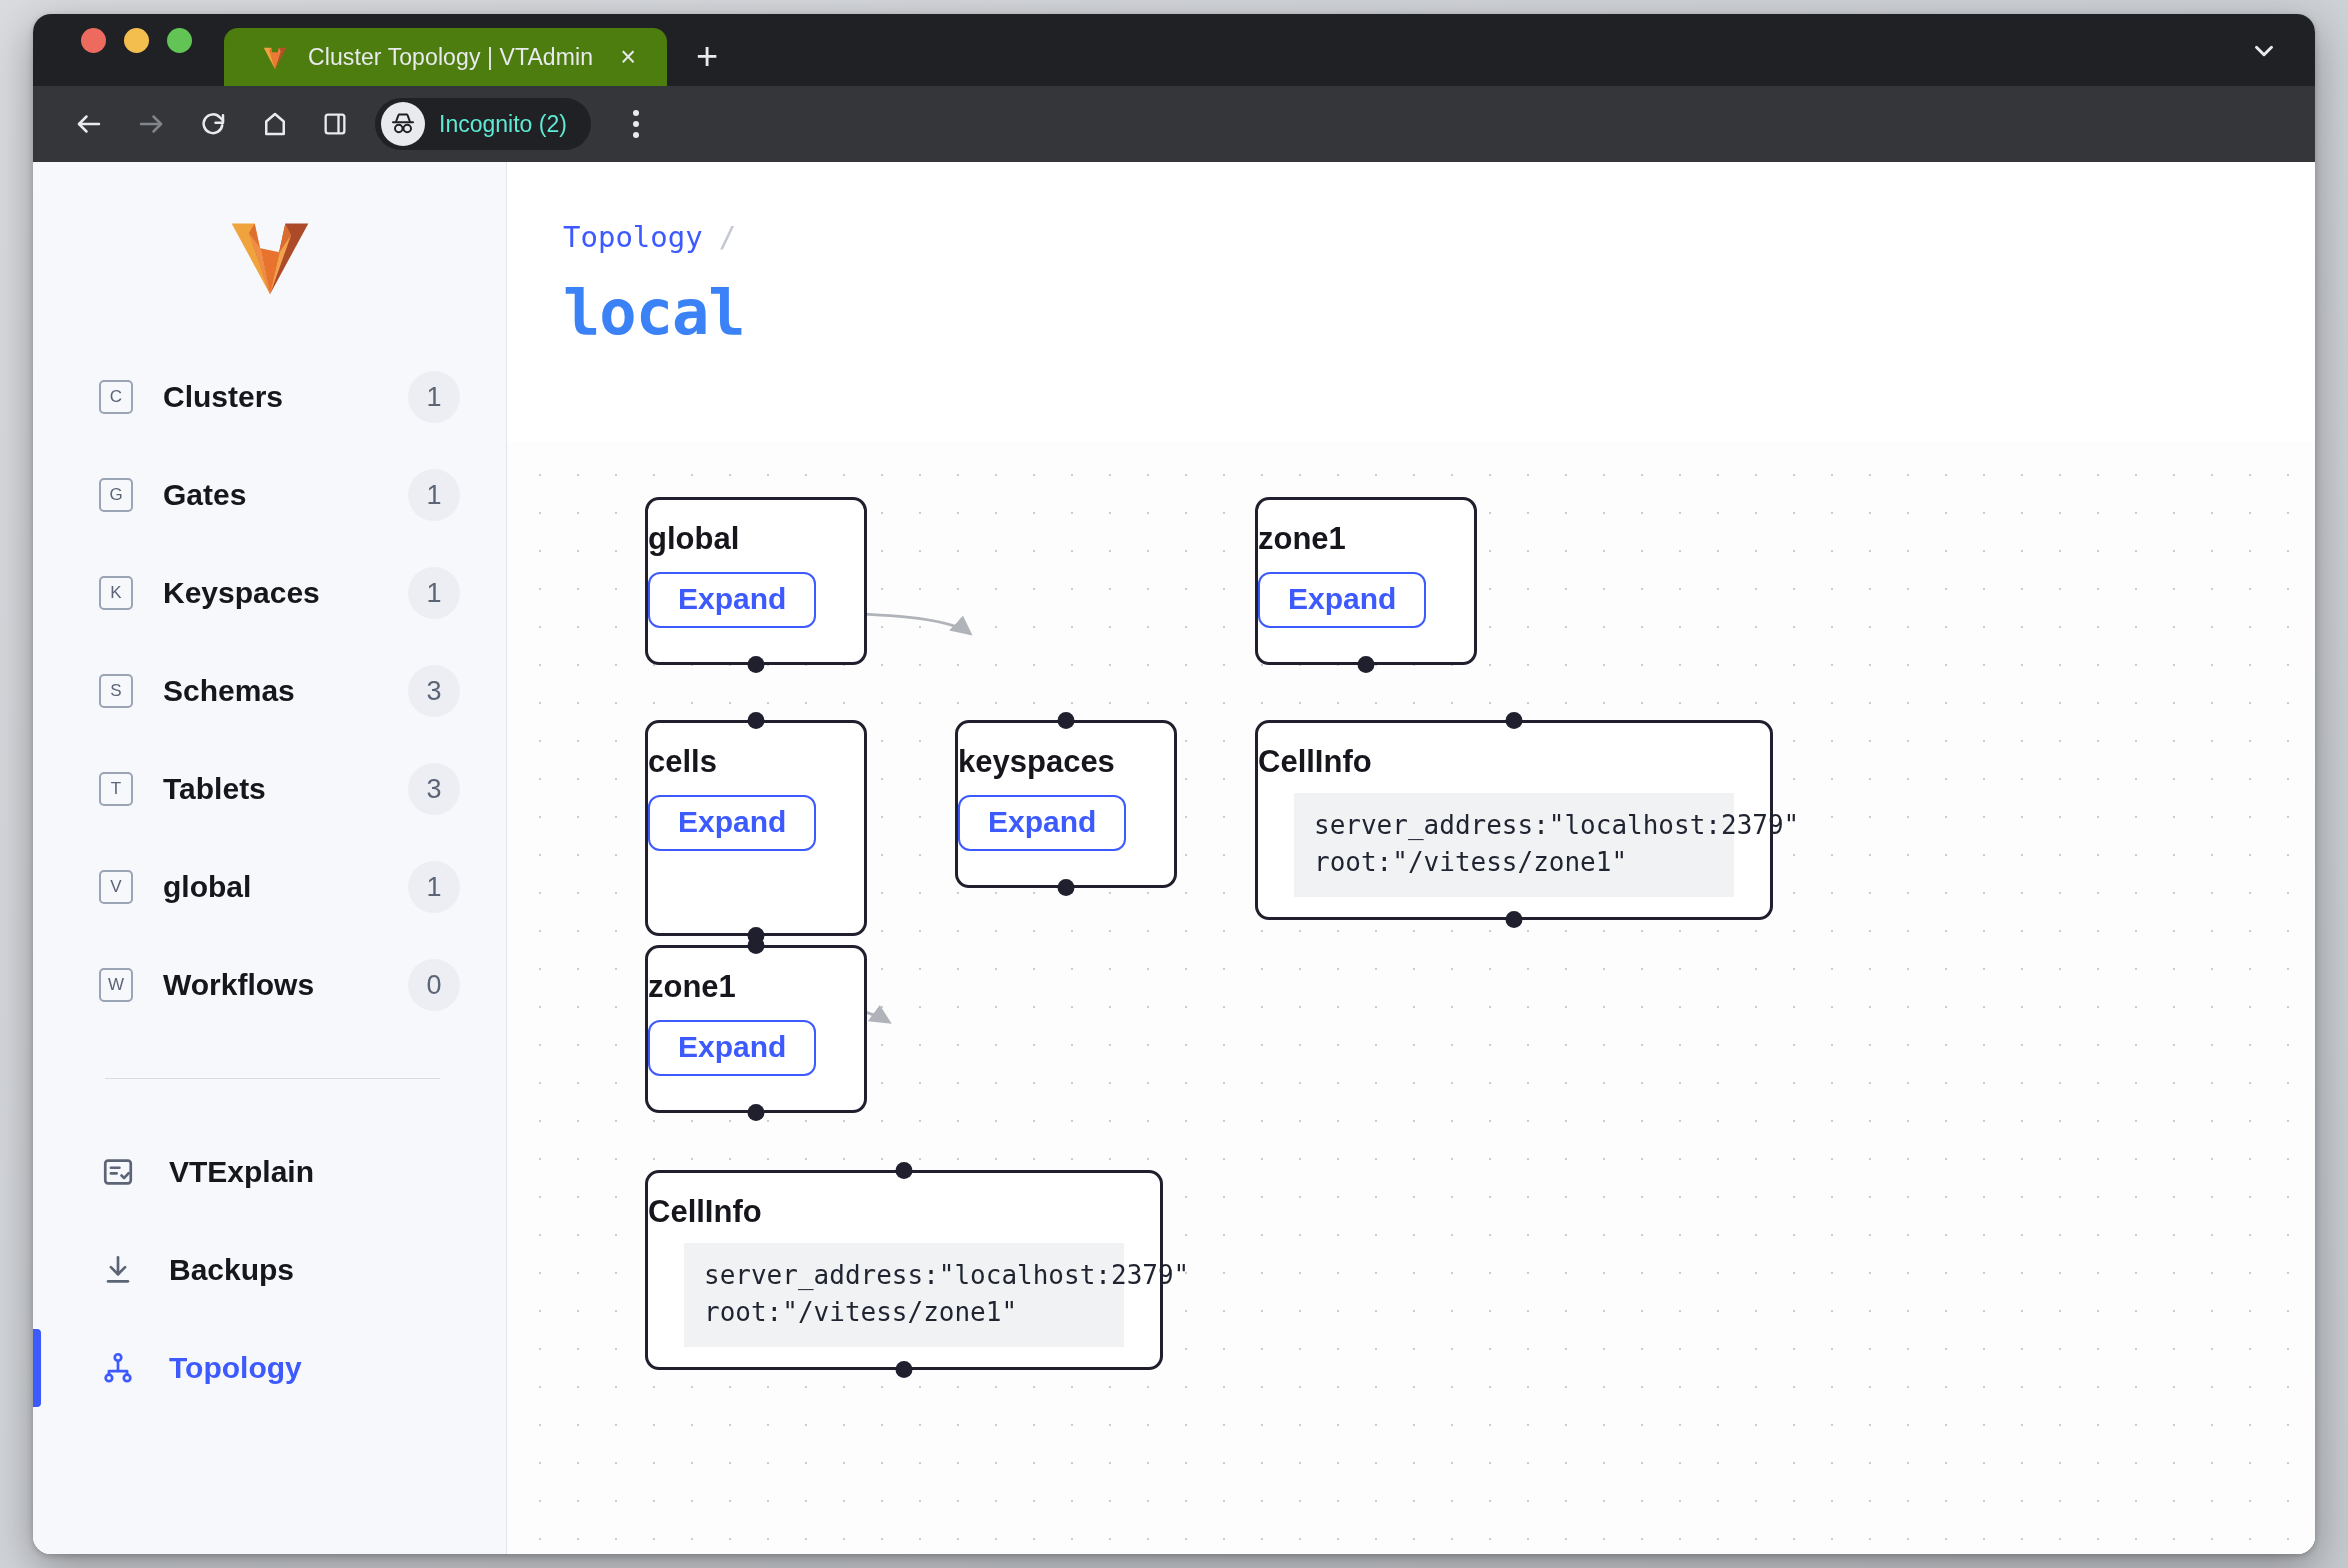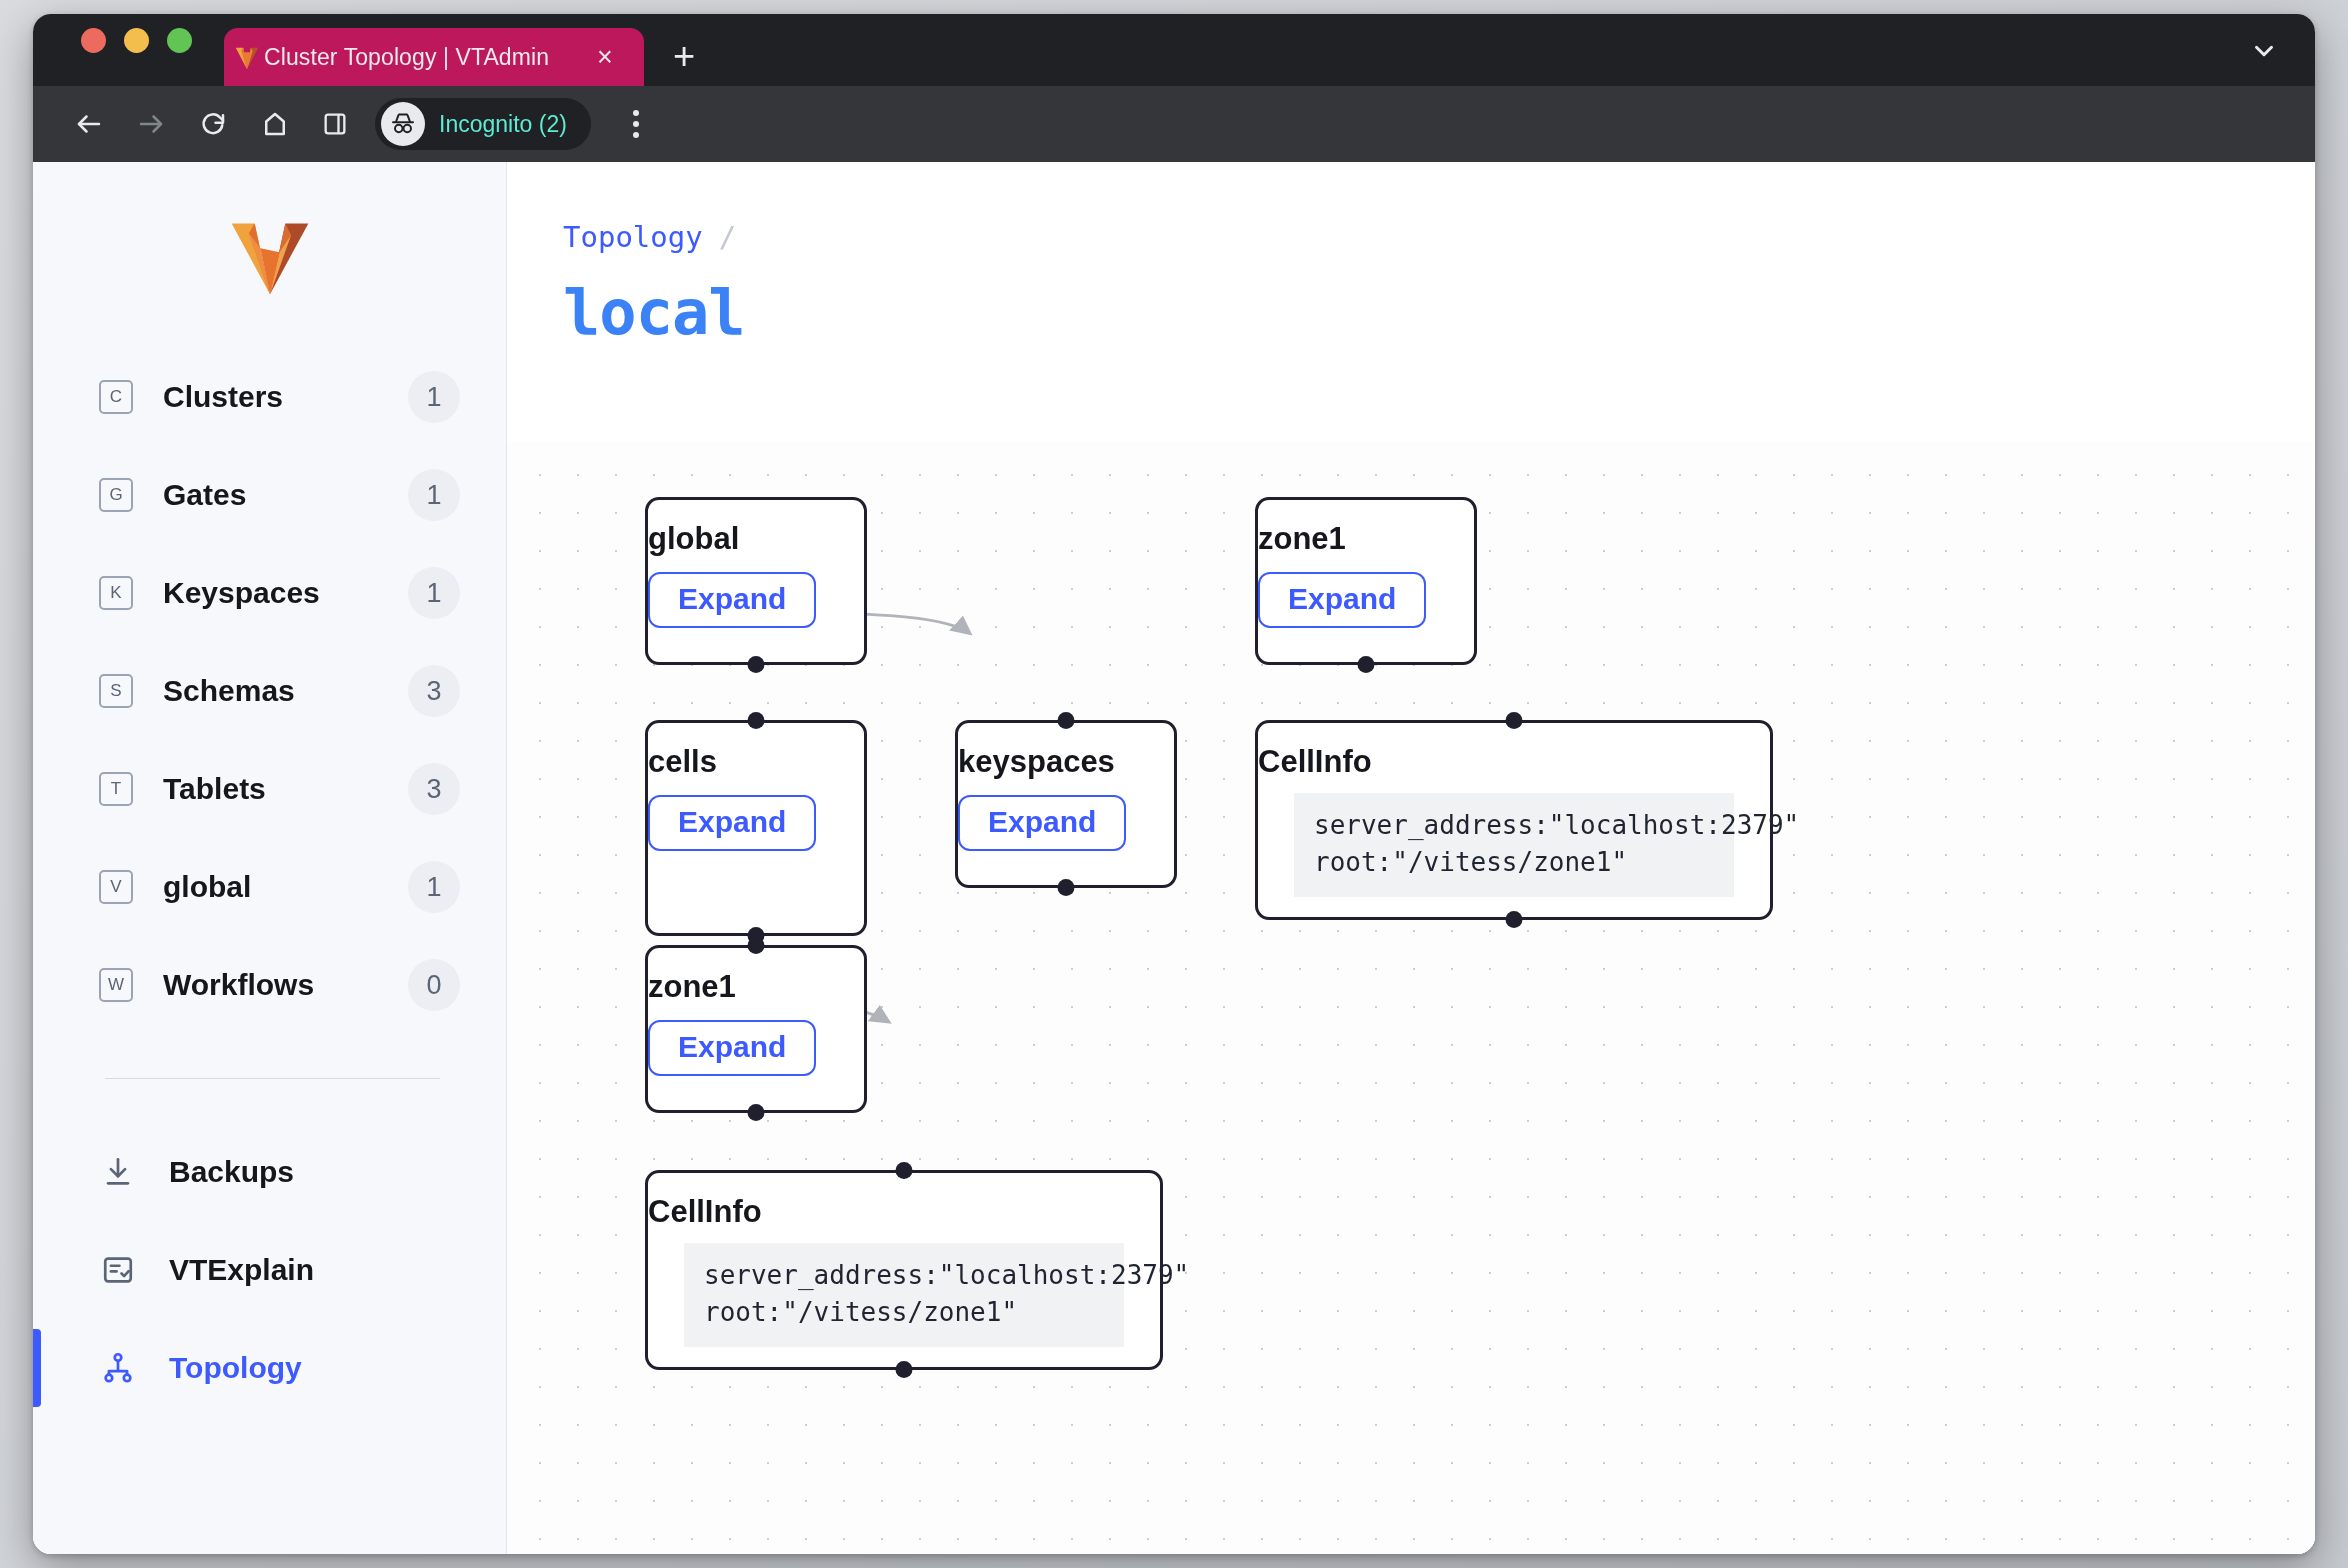--- a/index.html
+++ b/index.html
@@ -35,23 +35,23 @@
   }
   .traffic { display: flex; align-items: center; gap: 18px; height: 72px; padding-bottom: 20px; }
   .dot { width: 25px; height: 25px; border-radius: 50%; }
   .dot.red { background: #ed6a5e; }
   .dot.yellow { background: #f4be4f; }
   .dot.green { background: #61c454; }
 
   .tab {
     margin-left: 32px;
     height: 58px; min-width: 420px;
-    background: #be185d; border-radius: 14px 14px 0 0;
-    display: flex; align-items: center; gap: 2px;
-    padding: 0 22px 0 8px; position: relative;
+    background: #4d7c0f; border-radius: 14px 14px 0 0;
+    display: flex; align-items: center; gap: 18px;
+    padding: 0 22px 0 36px; position: relative;
   }
   .tab-fav { width: 30px; height: 30px; flex: none; }
   .tab-title {
     color: #e8eaed; font-size: 23px; white-space: nowrap;
     letter-spacing: .1px;
   }
   .tab-close {
     margin-left: auto; width: 34px; height: 34px; flex: none;
     display: flex; align-items: center; justify-content: center;
     color: #e8eaed; font-size: 27px; line-height: 1;
@@ -352,37 +352,37 @@
           <span class="nav-count">0</span>
         </div>
       </div>
 
       <div class="nav-divider"></div>
 
       <div class="nav">
         <div class="nav-item plain">
           <span class="nav-icon">
             <svg viewBox="0 0 24 24" width="34" height="34" fill="none" stroke="currentColor" stroke-width="1.9" stroke-linecap="round" stroke-linejoin="round">
-                  <line x1="12" y1="3" x2="12" y2="15"></line>
-                  <polyline points="7 10 12 15 17 10"></polyline>
-                  <line x1="5" y1="20" x2="19" y2="20"></line>
-                </svg>
-          </span>
-          <span class="nav-label">Backups</span>
-        </div>
-        <div class="nav-item plain">
-          <span class="nav-icon">
-            <svg viewBox="0 0 24 24" width="34" height="34" fill="none" stroke="currentColor" stroke-width="1.9" stroke-linecap="round" stroke-linejoin="round">
                   <rect x="3" y="4" width="18" height="16" rx="2"></rect>
                   <line x1="7" y1="9" x2="13" y2="9"></line>
                   <line x1="7" y1="13" x2="11" y2="13"></line>
                   <polyline points="14.5 14.5 16.3 16.3 19.5 12.8"></polyline>
                 </svg>
           </span>
           <span class="nav-label">VTExplain</span>
+        </div>
+        <div class="nav-item plain">
+          <span class="nav-icon">
+            <svg viewBox="0 0 24 24" width="34" height="34" fill="none" stroke="currentColor" stroke-width="1.9" stroke-linecap="round" stroke-linejoin="round">
+                  <line x1="12" y1="3" x2="12" y2="15"></line>
+                  <polyline points="7 10 12 15 17 10"></polyline>
+                  <line x1="5" y1="20" x2="19" y2="20"></line>
+                </svg>
+          </span>
+          <span class="nav-label">Backups</span>
         </div>
         <div class="nav-item plain active">
           <span class="active-bar"></span>
           <span class="nav-icon">
             <svg viewBox="0 0 24 24" width="34" height="34" fill="none" stroke="currentColor" stroke-width="1.9" stroke-linecap="round" stroke-linejoin="round">
                   <circle cx="12" cy="4.6" r="2.3"></circle>
                   <circle cx="5.6" cy="19" r="2.3"></circle>
                   <circle cx="18.4" cy="19" r="2.3"></circle>
                   <path d="M12 7v3.6M5.6 16.7v-2.5h12.8v2.5M12 10.6v3.6"></path>
                 </svg>

